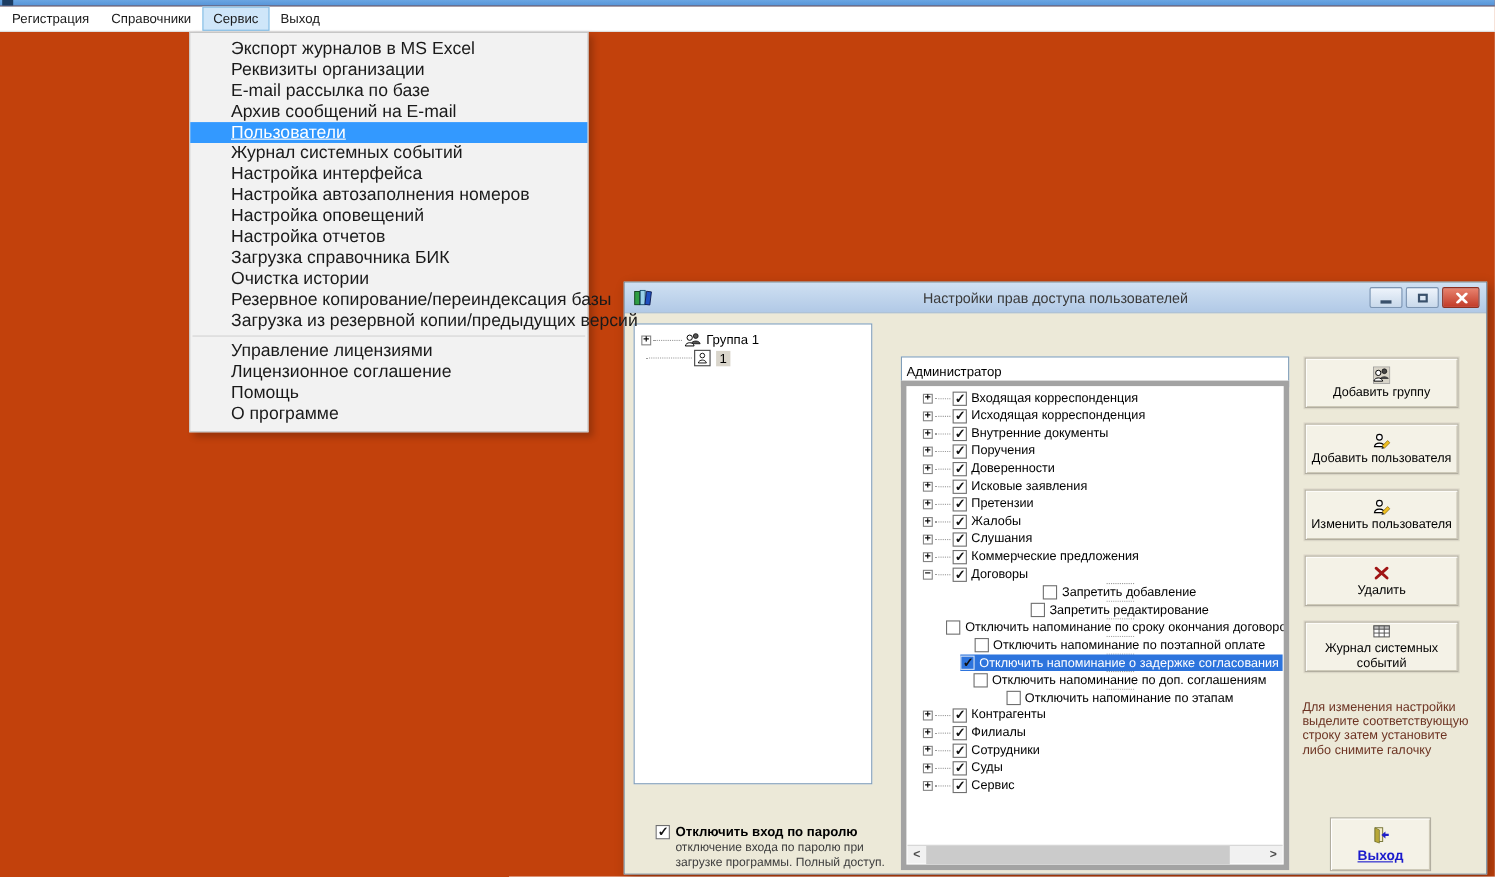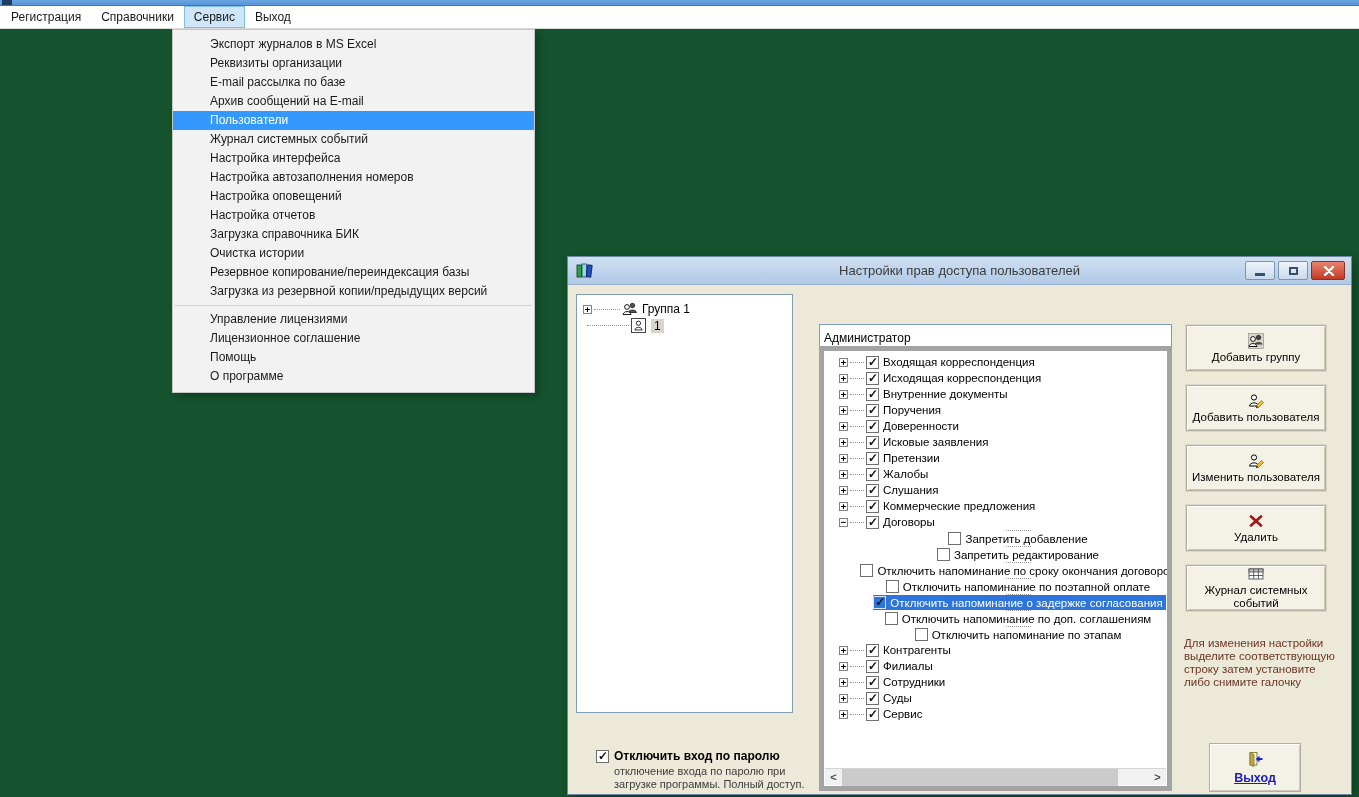--- a/index.html
+++ b/index.html
@@ -1,36 +1,36 @@
 <!DOCTYPE html>
 <html><head>
 <meta charset="utf-8">
 <style>
   * { margin:0; padding:0; box-sizing:border-box; }
   html,body { width:1359px; height:797px; background:#fff; font-family:"Liberation Sans", sans-serif; overflow:hidden; }
-  .screen { position:relative; width:1359px; height:797px; background:#14532d;padding-left:20px; }
+  .screen { position:relative; width:1359px; height:797px; background:#c2410c;padding-left:20px; }
 
   
   .app-titlebar { position:absolute; left:0; top:0; width:100%; height:6px;
     background:linear-gradient(#6aa5e2,#5795d8); border-bottom:1px solid #3f78b5; }
   .app-icon-sliver { position:absolute; left:2px; top:0; width:10px; height:5px; background:#1d3d63; }
 
   
   .menubar { position:absolute; left:0; top:6px; width:100%; height:23px; background:#ffffff;
     border-bottom:1px solid #dcdcdc; display:flex; align-items:stretch; padding-left:1px; font-size:12px; color:#1a1a1a; }
   .menu-item { padding:4px 10px 0 10px; height:22px; cursor:default; }
   .menu-item.active { background:#cfe6f9; border:1px solid #84bde4; padding:3px 9px 0 9px; }
 
   
   .dropdown { position:absolute; left:172px; top:29px; width:363px; background:#f2f2f2;
     border:1px solid #c6c6c6; padding:5px 0 6px 0; box-shadow:4px 4px 6px rgba(0,0,0,.22); z-index:5; }
-  .dd-item { position:relative; height:19px; line-height:19px; padding-left:37px; font-size:12px;
+  .dd-item { position:relative; height:19px; line-height:19px; padding-left:37px; font-size:16px;
     color:#1a1a1a; white-space:nowrap; cursor:default; }
   .dd-item.selected { background:#3399ff; }
-  .dd-item.selected .dd-label { color:#ffffff; }
+  .dd-item.selected .dd-label { color:#ffffff;text-decoration:underline; }
   .dd-item.sep { margin-top:9px; }
   .dd-item.sep::before { content:""; position:absolute; left:2px; right:2px; top:-5px; border-top:1px solid #d2d2d2; }
 
   
   .dialog { position:absolute; left:567px; top:256px; width:785px; height:539px;
     border:1px solid #70889f; background:#ece9d8; box-shadow:3px 4px 10px rgba(0,0,0,.28); z-index:4; }
   .dlg-titlebar { position:absolute; left:0; top:0; width:100%; height:28px;
     background:linear-gradient(#cfe0f2,#b1c9e6); border-bottom:1px solid #96b1d2; }
   .dlg-icon { position:absolute; left:7px; top:5px; width:18px; height:18px; }
   .dlg-title { display:block; text-align:center; line-height:28px; font-size:13px; color:#3a3a3a; }

